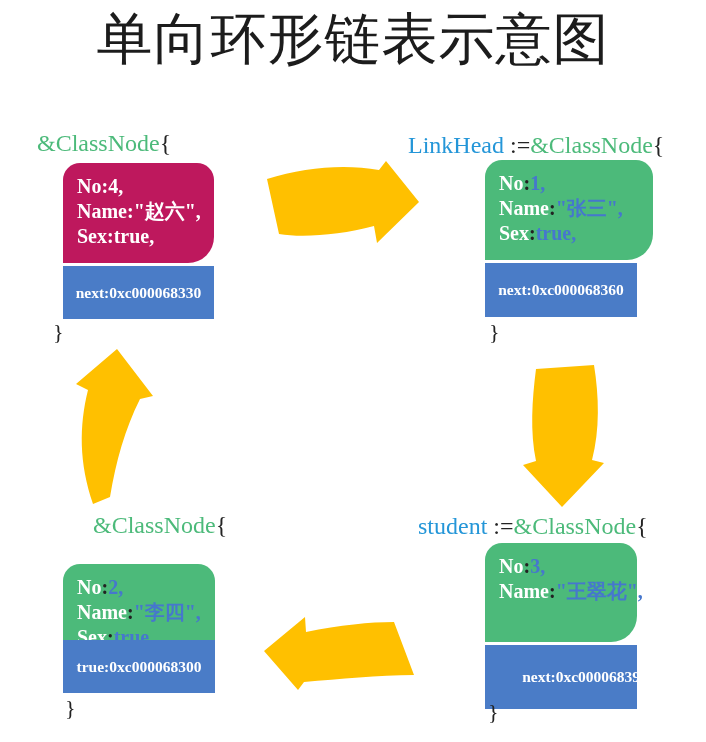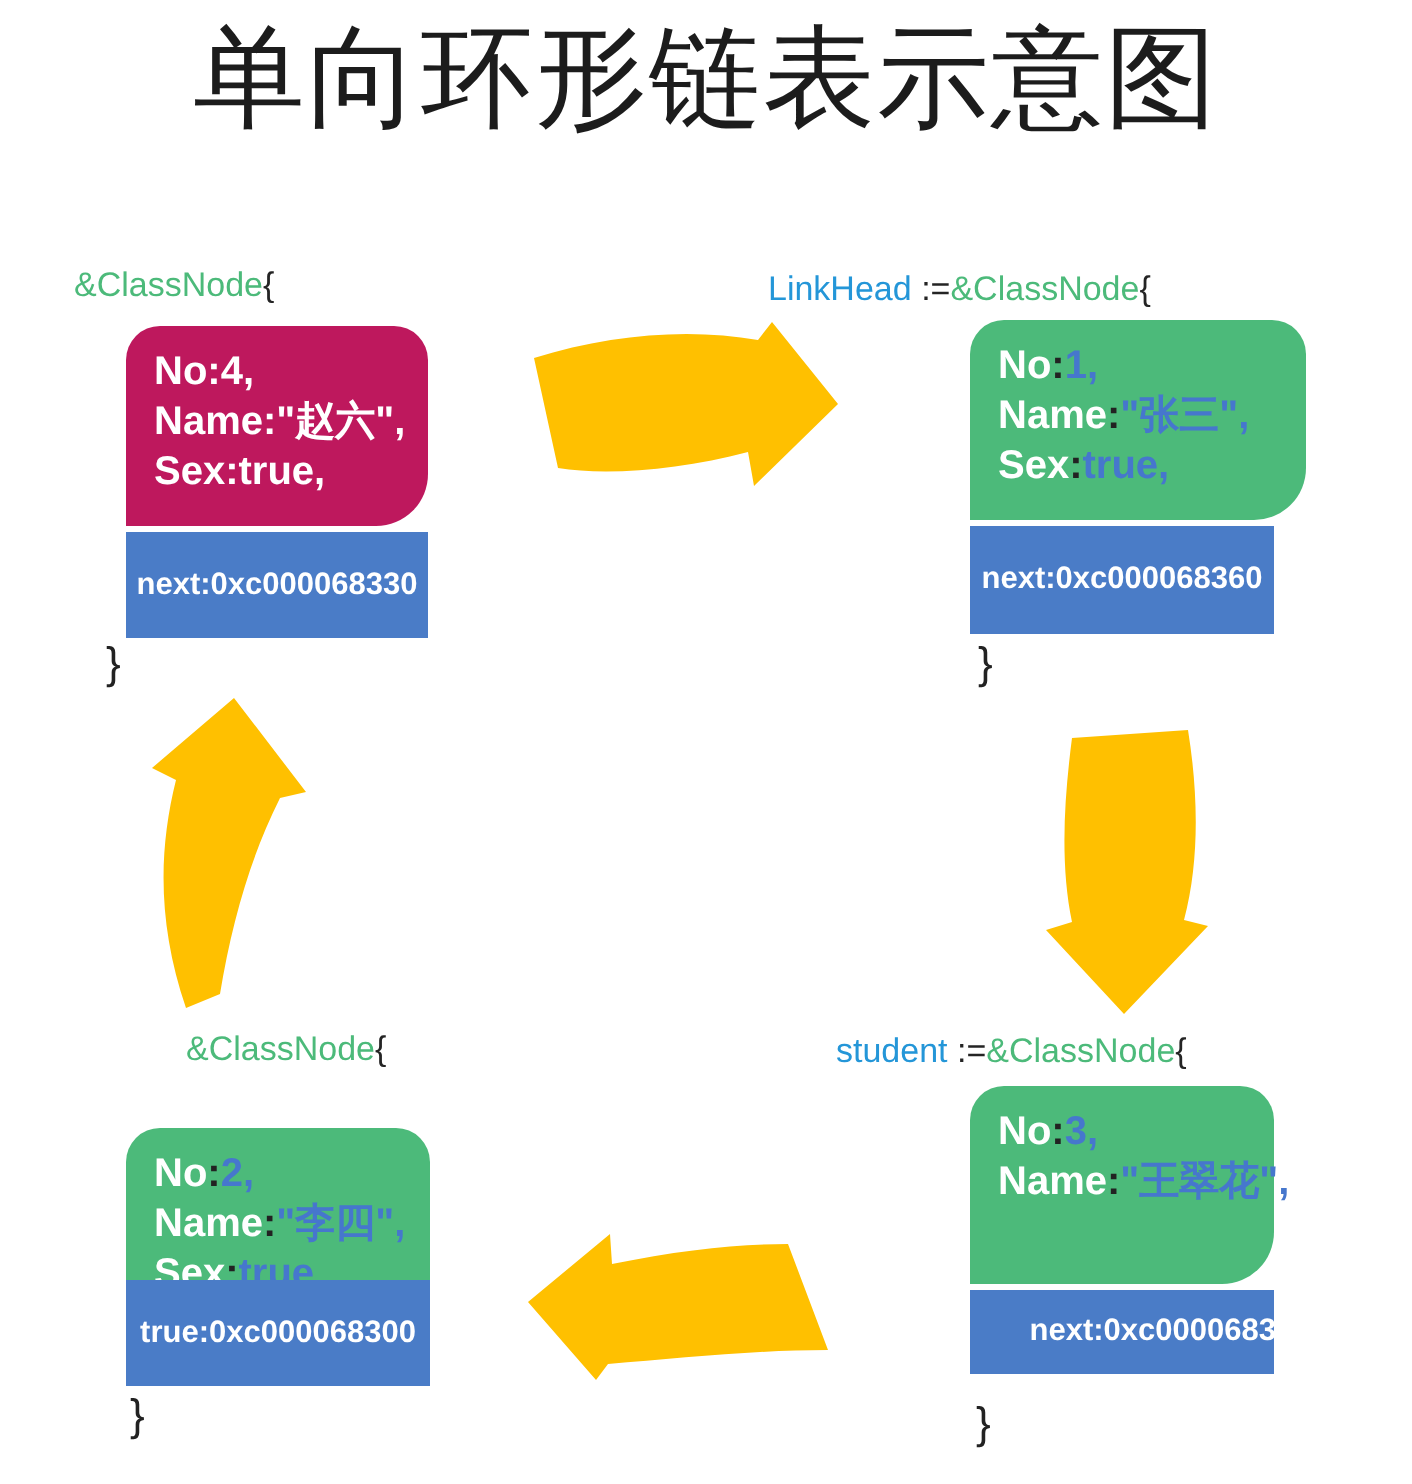--- a/index.html
+++ b/index.html
@@ -1,32 +1,32 @@
 <!DOCTYPE html>
 <html><head>
 <meta charset="utf-8">
 <style>
   html,body{margin:0;padding:0;background:#fff;}
   .canvas{
     position:relative;
     width:706px;height:742px;
     background:#fff;
     overflow:hidden;
-    font-family:Liberation Sans, sans-serif;
+    font-family:Liberation Serif, serif;
   }
   .title{
     position:absolute;top:2px;left:0;width:100%;
     margin:0;text-align:center;
     font-size:56px;font-weight:500;letter-spacing:1px;
     color:#1c1c1c;white-space:nowrap;
   }
   .arrows{position:absolute;left:0;top:0;}
   .node{display:contents;}
   .hdr{
-    position:absolute;font-size:17px;line-height:24px;
+    position:absolute;font-size:24px;line-height:24px;
     white-space:nowrap;color:#222;
   }
   .hvar{color:#2496d8;}
   .hop{color:#242424;}
   .htype{color:#4cba7a;}
   .hopen{color:#242424;}
   .gbox{
     position:absolute;box-sizing:border-box;
     border-radius:17px 17px 26px 0;
     padding:11px 4px 0 14px;
@@ -46,28 +46,28 @@
   .close{
     position:absolute;font-size:22px;line-height:24px;
     color:#222;font-weight:400;
   }
   
   .n-tl .hdr{left:37px;top:131px;}
   .n-tl .gbox{left:63px;top:163px;width:151px;height:100px;}
   .n-tl .bbox{left:63px;top:266px;width:151px;height:53px;}
   .n-tl .close{left:53px;top:320px;}
   
-  .n-tr .hdr{left:384px;top:133px;}
+  .n-tr .hdr{left:408px;top:133px;}
   .n-tr .gbox{left:485px;top:160px;width:168px;height:100px;}
   .n-tr .bbox{left:485px;top:263px;width:152px;height:54px;}
   .n-tr .close{left:489px;top:320px;}
   
   .n-br .hdr{left:418px;top:514px;}
   .n-br .gbox{left:485px;top:543px;width:152px;height:99px;}
-  .n-br .bbox{left:485px;top:645px;width:152px;height:42px;padding-left:48px;}
+  .n-br .bbox{left:485px;top:645px;width:152px;height:64px;padding-left:48px;}
   .n-br .close{left:488px;top:700px;}
   
   .n-bl .hdr{left:93px;top:513px;}
   .n-bl .gbox{left:63px;top:564px;width:152px;height:128px;}
   .n-bl .bbox{left:63px;top:640px;width:152px;height:53px;}
   .n-bl .close{left:65px;top:696px;}
 </style>
 </head>
 <body>
 

